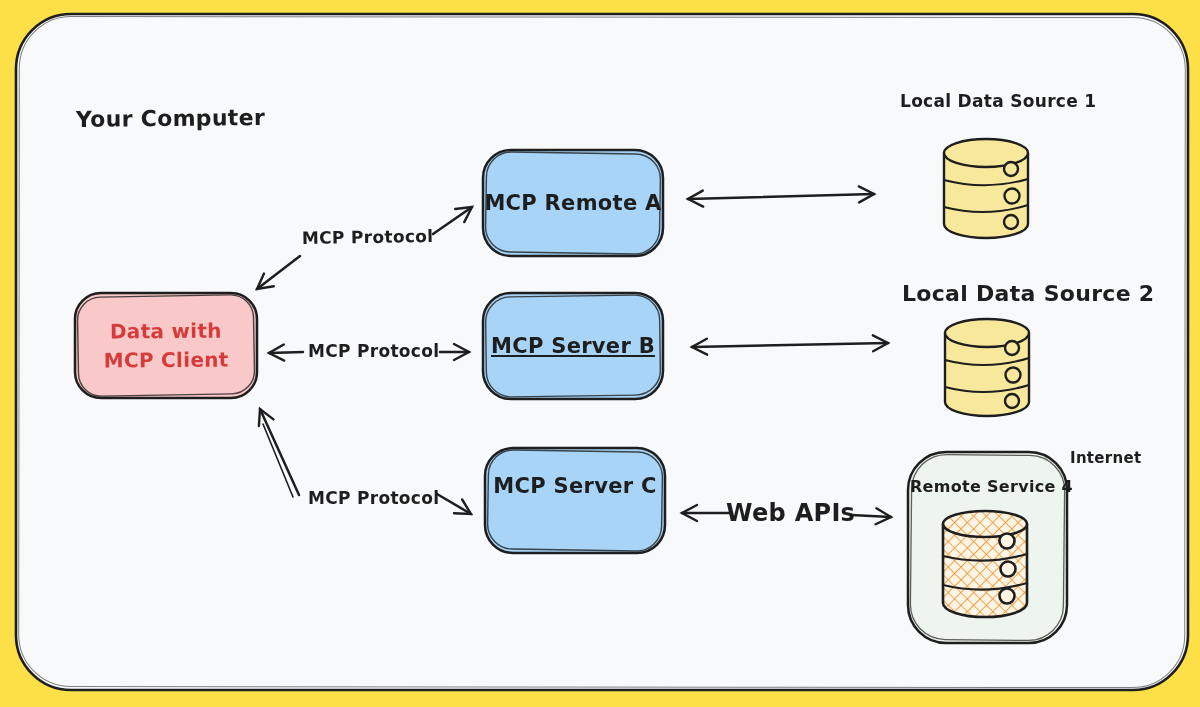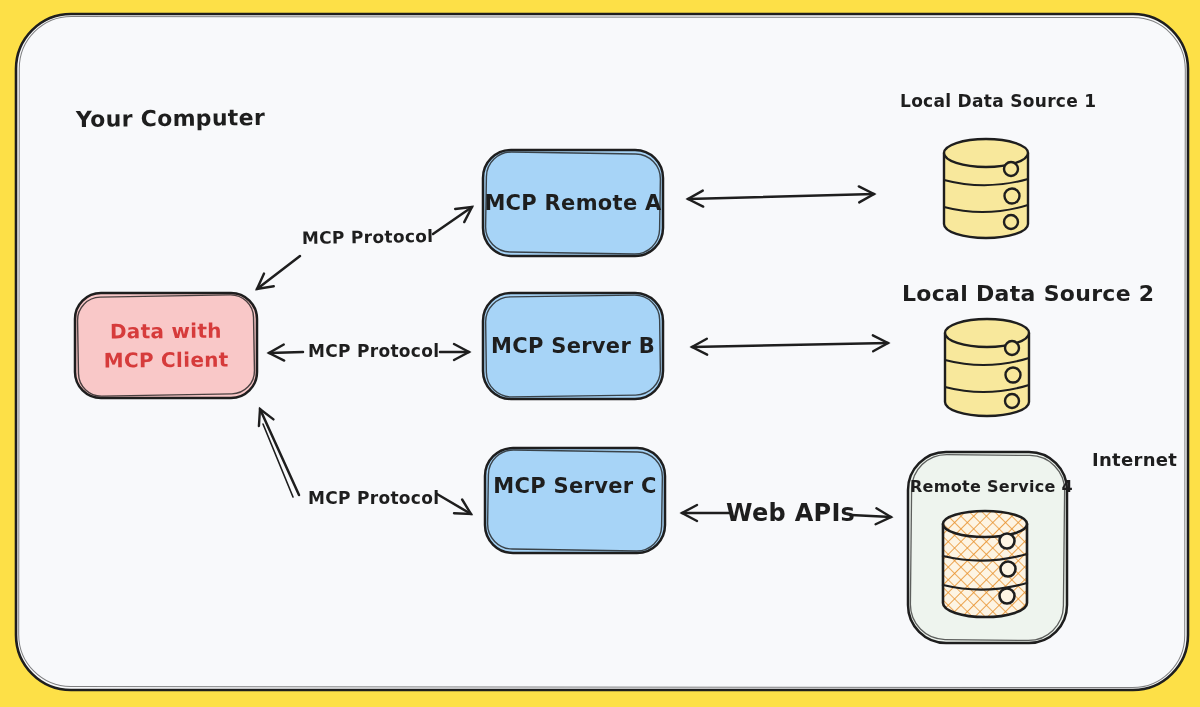--- a/index.html
+++ b/index.html
@@ -10,32 +10,32 @@
   .label { position:absolute; font-weight:bold; letter-spacing:.3px; white-space:nowrap;
            text-align:center; color:#1e1e1e; z-index:3; }
 
   .your-computer { left:76px; top:106px; width:176px; font-size:22px; transform:rotate(-.6deg); }
 
   .box-label { position:absolute; display:flex; align-items:center; justify-content:center;
                flex-direction:column; font-weight:bold; z-index:3; letter-spacing:.3px; }
   .host-label   { left:75px;  top:293px; width:182px; height:105px; font-size:20px;
                   color:#d63b3b; line-height:1.45; transform:rotate(-.5deg); }
   .server-a-label { left:483px; top:150px; width:180px; height:106px; font-size:21px; }
-  .server-b-label { left:483px; top:293px; width:180px; height:106px; font-size:21px; }
+  .server-b-label { left:483px; top:293px; width:180px; height:106px; font-size:21px;text-decoration:underline; }
   .server-c-label { left:485px; top:448px; width:180px; height:76px; font-size:21px; }
 
   .protocol-1 { left:302px; top:227px; width:128px; font-size:17px; transform:rotate(-1deg); }
   .protocol-2 { left:308px; top:341px; width:124px; font-size:17px; }
   .protocol-3 { left:308px; top:488px; width:124px; font-size:17px; }
   .web-apis   { left:726px; top:499px; width:128px; font-size:24px; }
 
   .ds1-label  { left:900px; top:91px;  width:178px; font-size:17px; }
   .ds2-label  { left:902px; top:281px; width:178px; font-size:22px; }
   .remote-label { left:910px; top:477px; width:155px; font-size:16px; }
-  .internet-label { left:1092px; top:449px; width:62px; font-size:18px; text-align:right; }
+  .internet-label { left:1070px; top:449px; width:62px; font-size:15px; text-align:right; }
 </style>
 </head>
 <body>
 
 <div class="canvas">
 
   <svg viewBox="0 0 1200 707">
     <defs>
       <marker id="ah" viewBox="0 0 22 22" refX="19" refY="11" markerWidth="22" markerHeight="22" orient="auto-start-reverse" markerUnits="userSpaceOnUse">
         <path d="M4 3 L19 11 L4 19" fill="none" stroke="#1e1e1e" stroke-width="2.4" stroke-linecap="round"></path>

